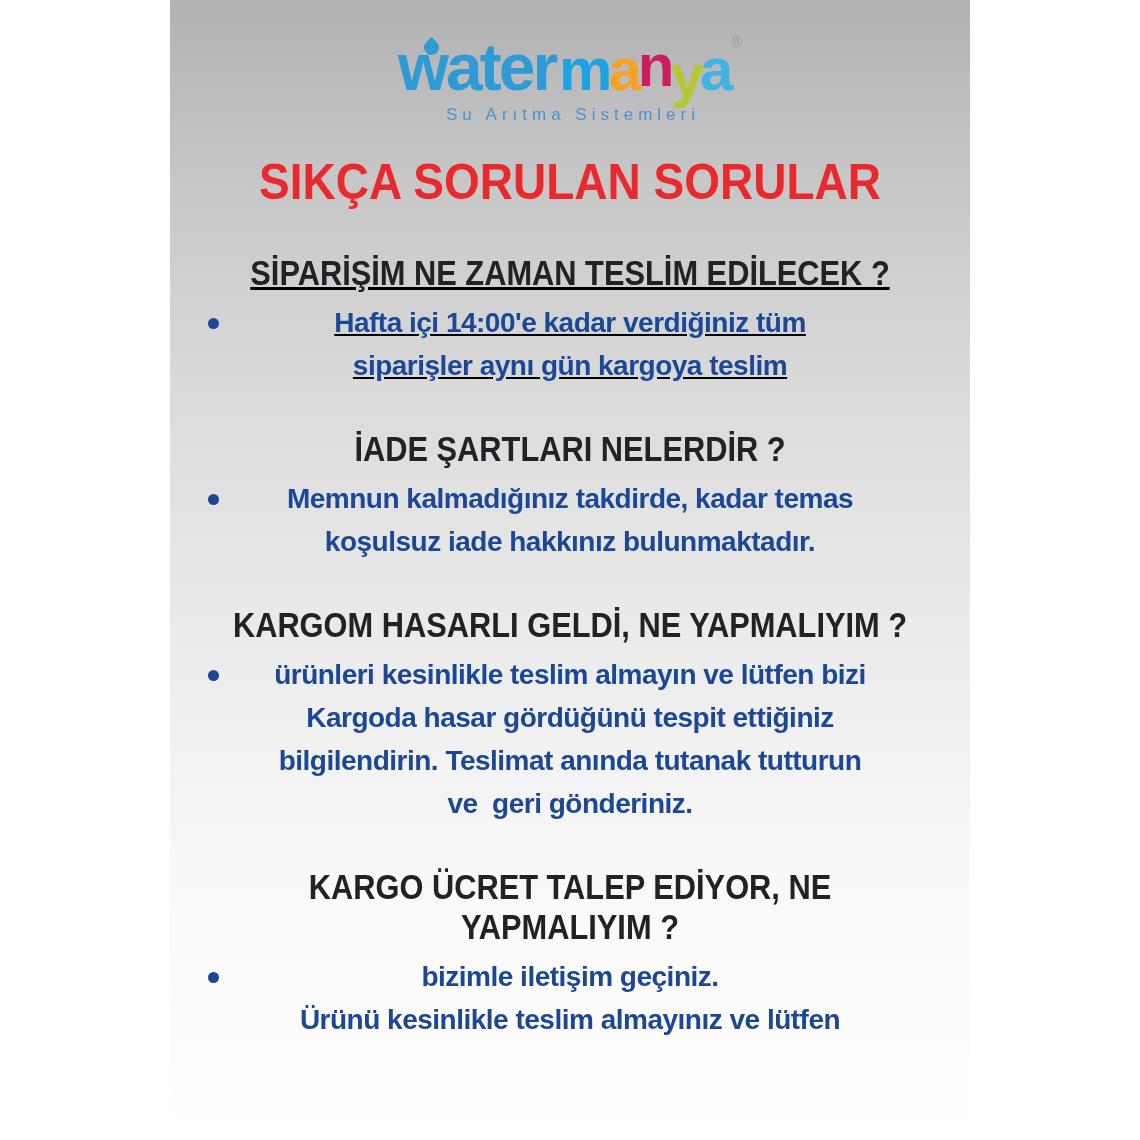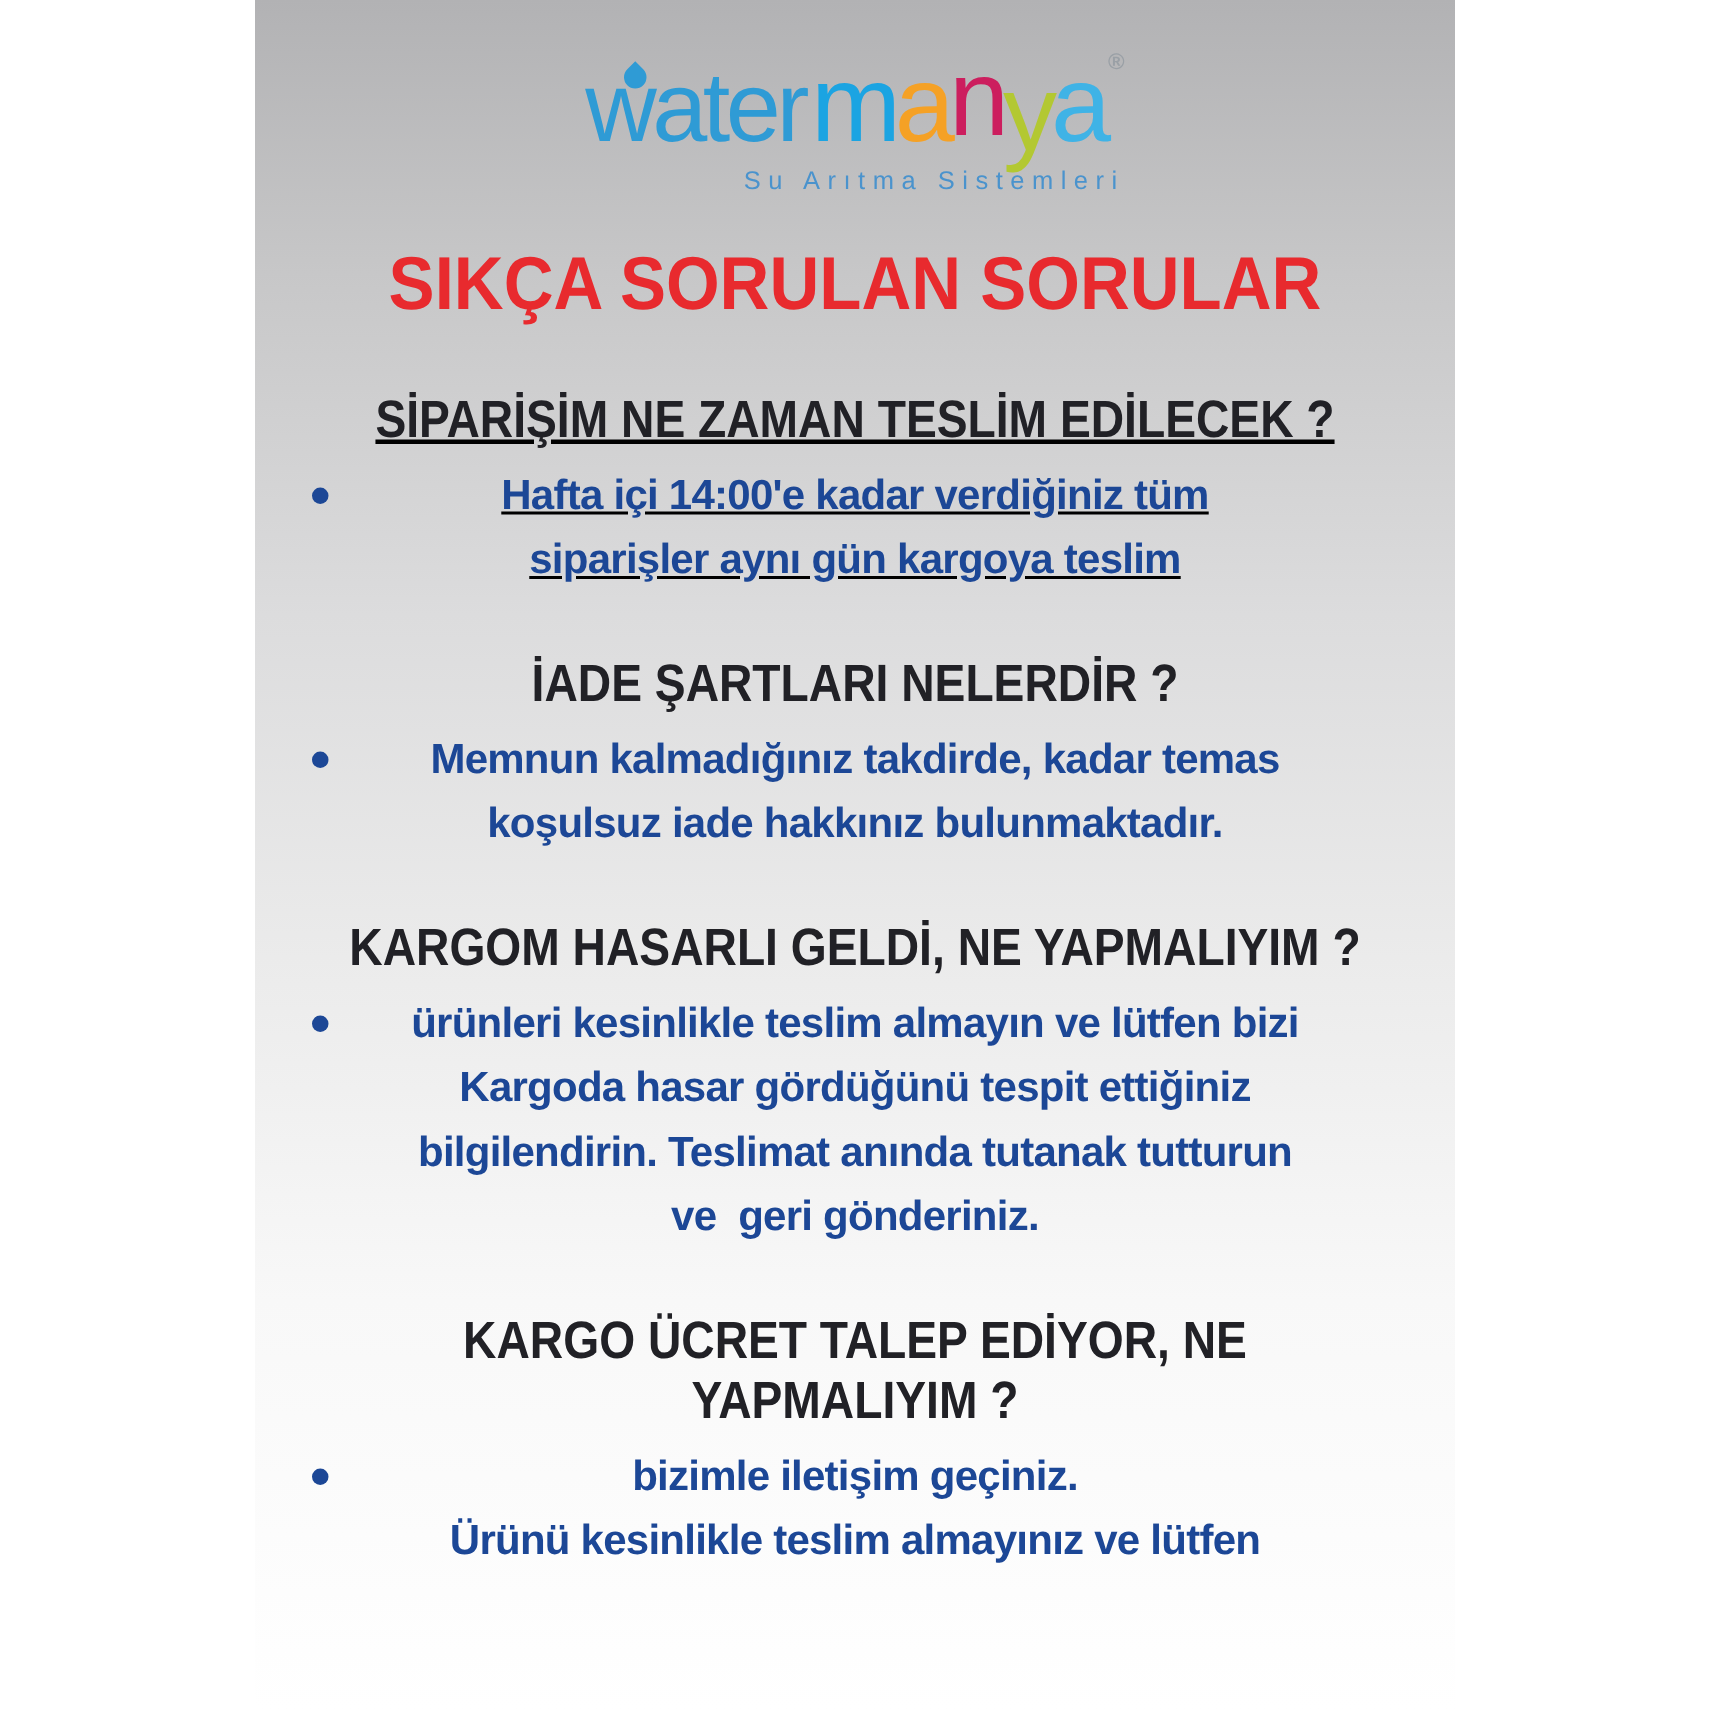--- a/index.html
+++ b/index.html
@@ -33,59 +33,59 @@
   .logo { line-height: 1; }
   .logo-line {
     display: inline-block;
     white-space: nowrap;
     text-align: left;
   }
   .logo-water {
     position: relative;
     display: inline-block;
     font-size: 66px;
-    font-weight: normal;
+    font-weight: bold;
     letter-spacing: -3px;
     color: #2f9bd5;
   }
   .drop {
     position: absolute;
     left: 26px;
     top: 6px;
     width: 15px;
     height: 15px;
     background: #2f9bd5;
     border-radius: 0 50% 50% 50%;
     transform: rotate(45deg);
   }
   .logo-manya {
     display: inline-block;
-    font-size: 72px;
-    font-weight: normal;
+    font-size: 60px;
+    font-weight: bold;
     letter-spacing: -4px;
     margin-left: 4px;
   }
   .ml { display: inline-block; }
   .c0 { color: #1ba4e2; }
   .c1 { color: #f5a125; }
   .c2 { color: #cc1e5e; transform: translateY(-4px); }
   .c3 { color: #b3c832; transform: translateY(6px); }
   .c4 { color: #3fb3e6; }
   .reg {
     font-size: 15px;
     font-weight: bold;
     color: #9aa0a6;
     vertical-align: top;
     letter-spacing: 0;
     margin-left: 2px;
   }
   .logo-subtitle {
     margin-top: 6px;
     padding-left: 6px;
-    text-align: right;
+    text-align: center;
     font-size: 17px;
     font-weight: 500;
     letter-spacing: 5px;
     color: #4a93cd;
   }
 
   
   .main-title {
     margin: 32px 0 0 0;
     font-size: 50px;

